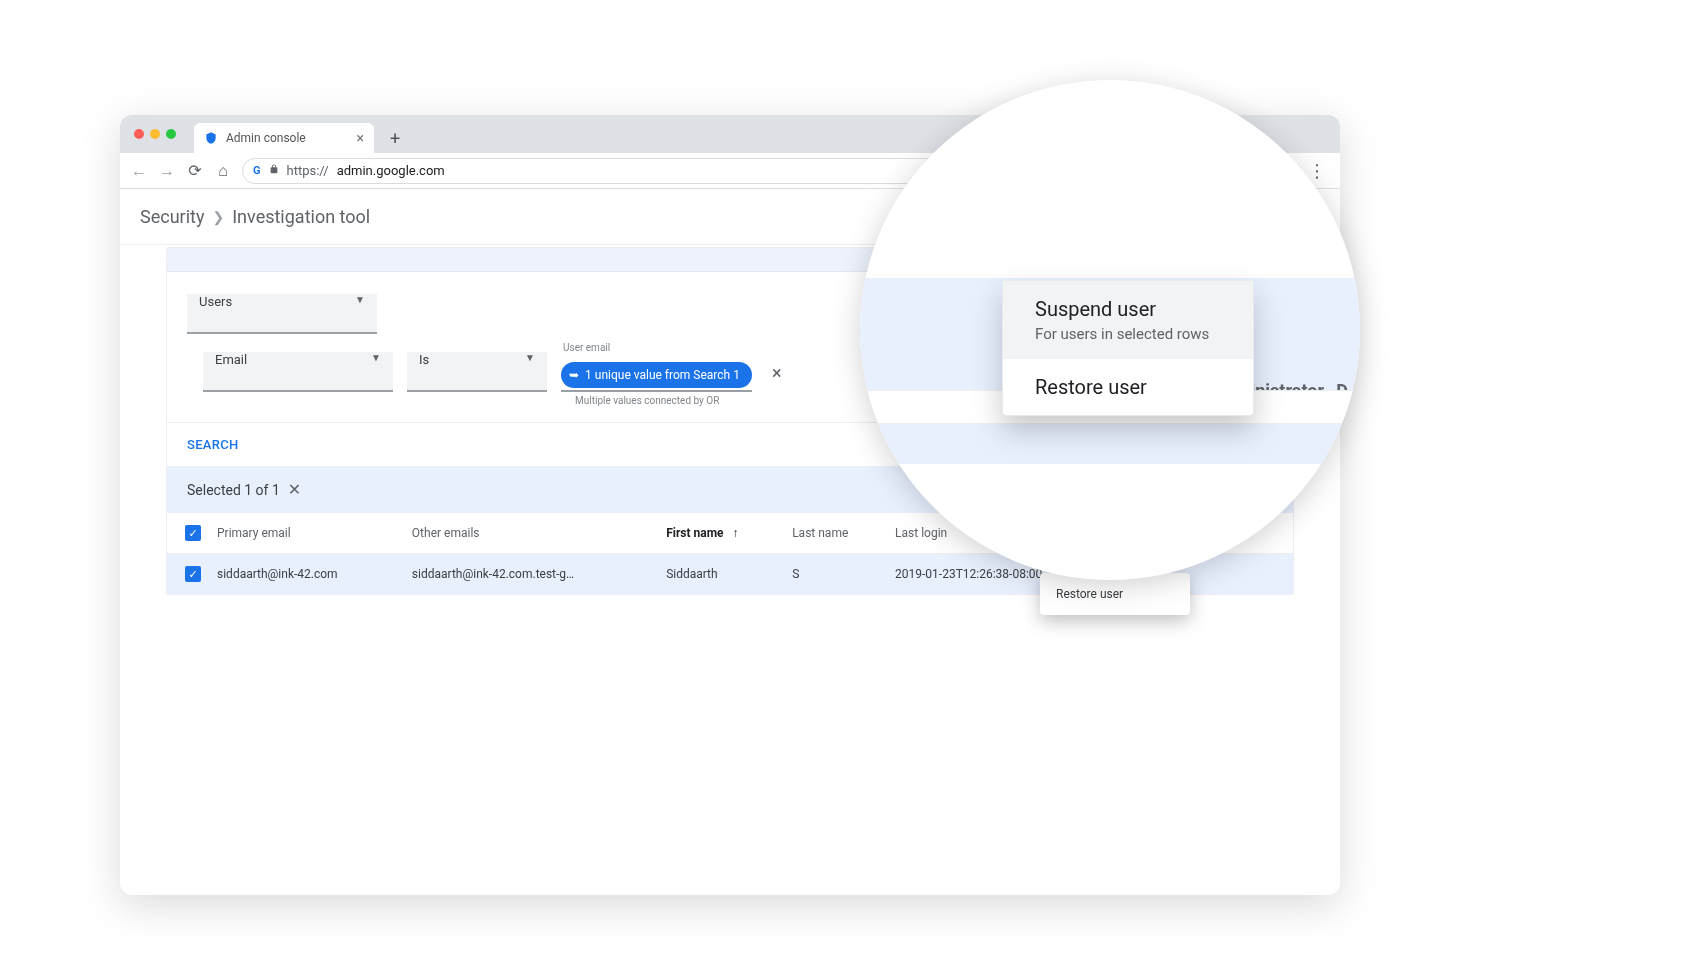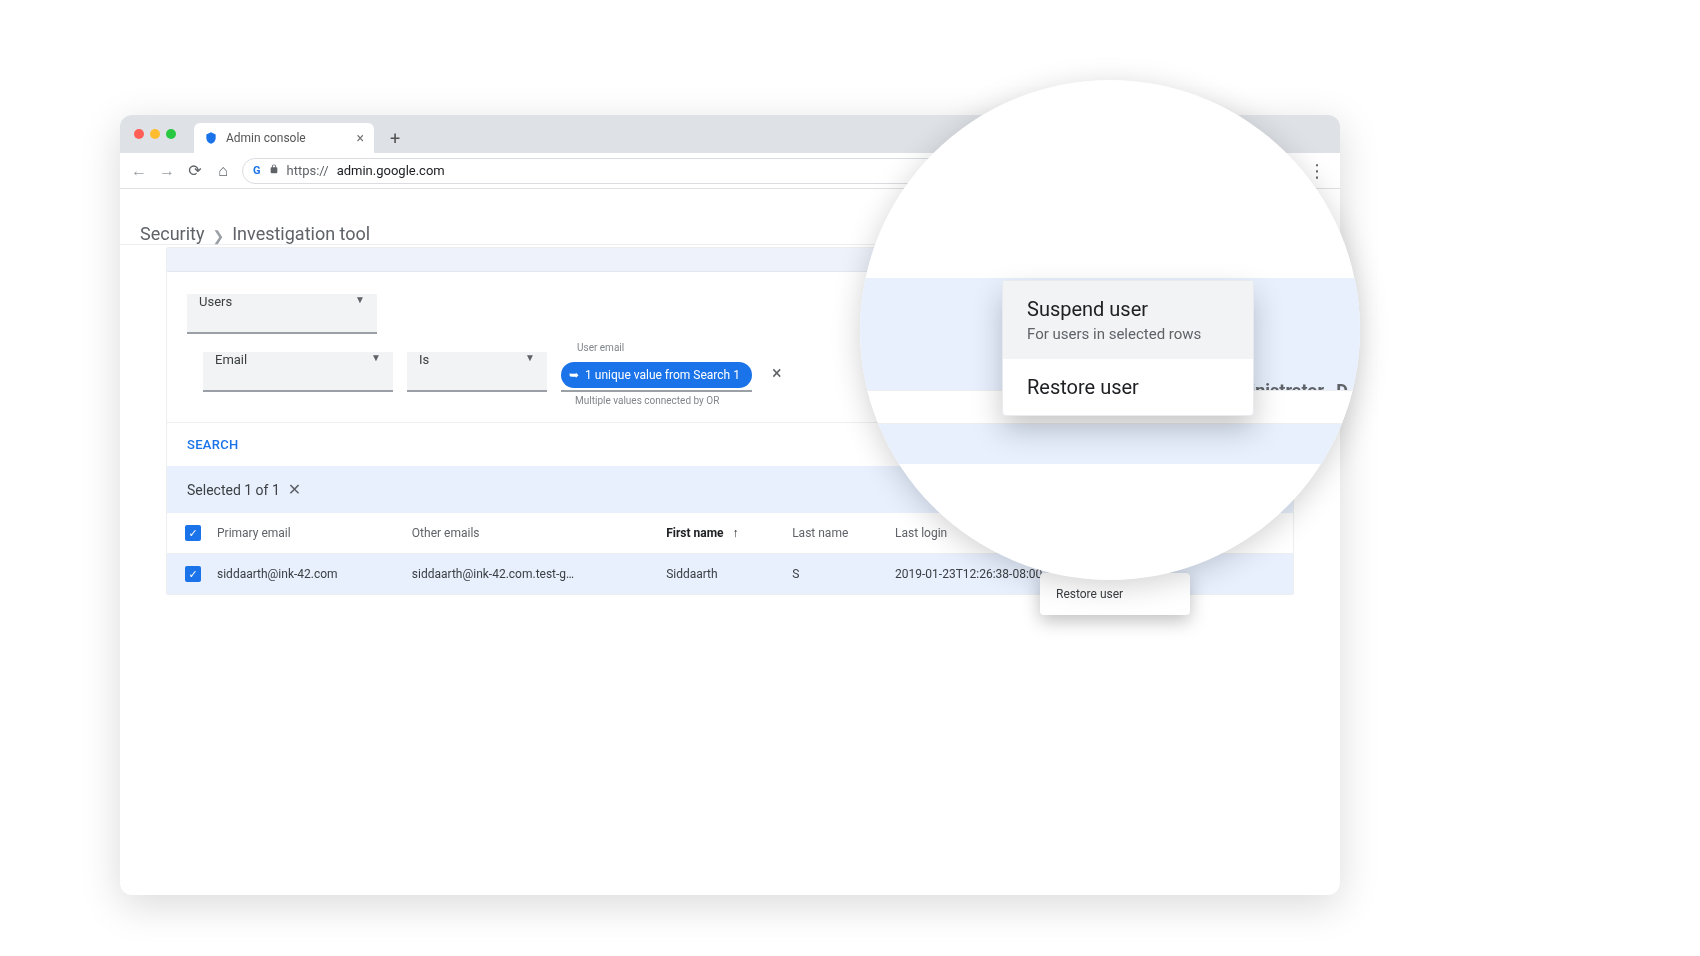--- a/index.html
+++ b/index.html
@@ -79,21 +79,21 @@
   font-size: 13px;
   color: #5f6368;
   gap: 8px;
 }
 .url-domain { color:#202124; }
 .more-dots { color:#5f6368; font-size:18px; padding:0 4px; cursor:pointer; }
 
 .breadcrumb-bar {
   height: 56px;
   display:flex;
-  align-items:flex-end;
+  align-items:center;
   padding: 0 20px;
   font-size: 18px;
   color:#5f6368;
   border-bottom: 1px solid #eceef0;
 }
 .crumb-sep { margin: 0 8px; color:#9aa0a6; font-size:14px;}
 .crumb-cur { color:#5f6368; }
 
 .content-card {
   margin: 2px 46px 0 46px;
@@ -126,21 +126,21 @@
 .dd.short { min-width:140px; }
 .dd .caret { margin-left:auto; color:#5f6368; font-size:10px; }
 
 .value-chip {
   position:relative;
   min-width:185px;
   height:40px;
   border-bottom:2px solid #9aa0a6;
   padding-top:4px;
 }
-.chip-label { position:absolute; top:-10px; left:16px; font-size:10px; color:#80868b; }
+.chip-label { position:absolute; top:-10px; left:2px; font-size:10px; color:#80868b; }
 .chip-hint { position:absolute; bottom:-16px; left:2px; font-size:10px; color:#80868b;margin-left:12px; }
 .chip-pill {
   background:#1a73e8;
   color:#fff;
   height:26px;
   border-radius:13px;
   display:inline-flex;
   align-items:center;
   padding:0 12px 0 8px;
   font-size:12px;
@@ -241,21 +241,21 @@
 .big-menu {
   position:absolute;
   left:142px;
   top:200px;
   width:252px;
   background:#fff;
   border:1px solid #e8eaed;
   border-radius:4px;
   box-shadow:0 14px 30px rgba(0,0,0,0.22);
 }
-.bm-item { padding:16px 24px; cursor:pointer; }
+.bm-item { padding:16px 32px; cursor:pointer; }
 .bm-item.hov { background:#f1f3f4; }
 .bm-title { font-size:20px; color:#202124; }
 .bm-sub { font-size:15px; color:#5f6368; margin-top:4px; }
 </style>
 </head>
 <body>
 
 <div class="stage">
 
   <div class="chrome-top">

